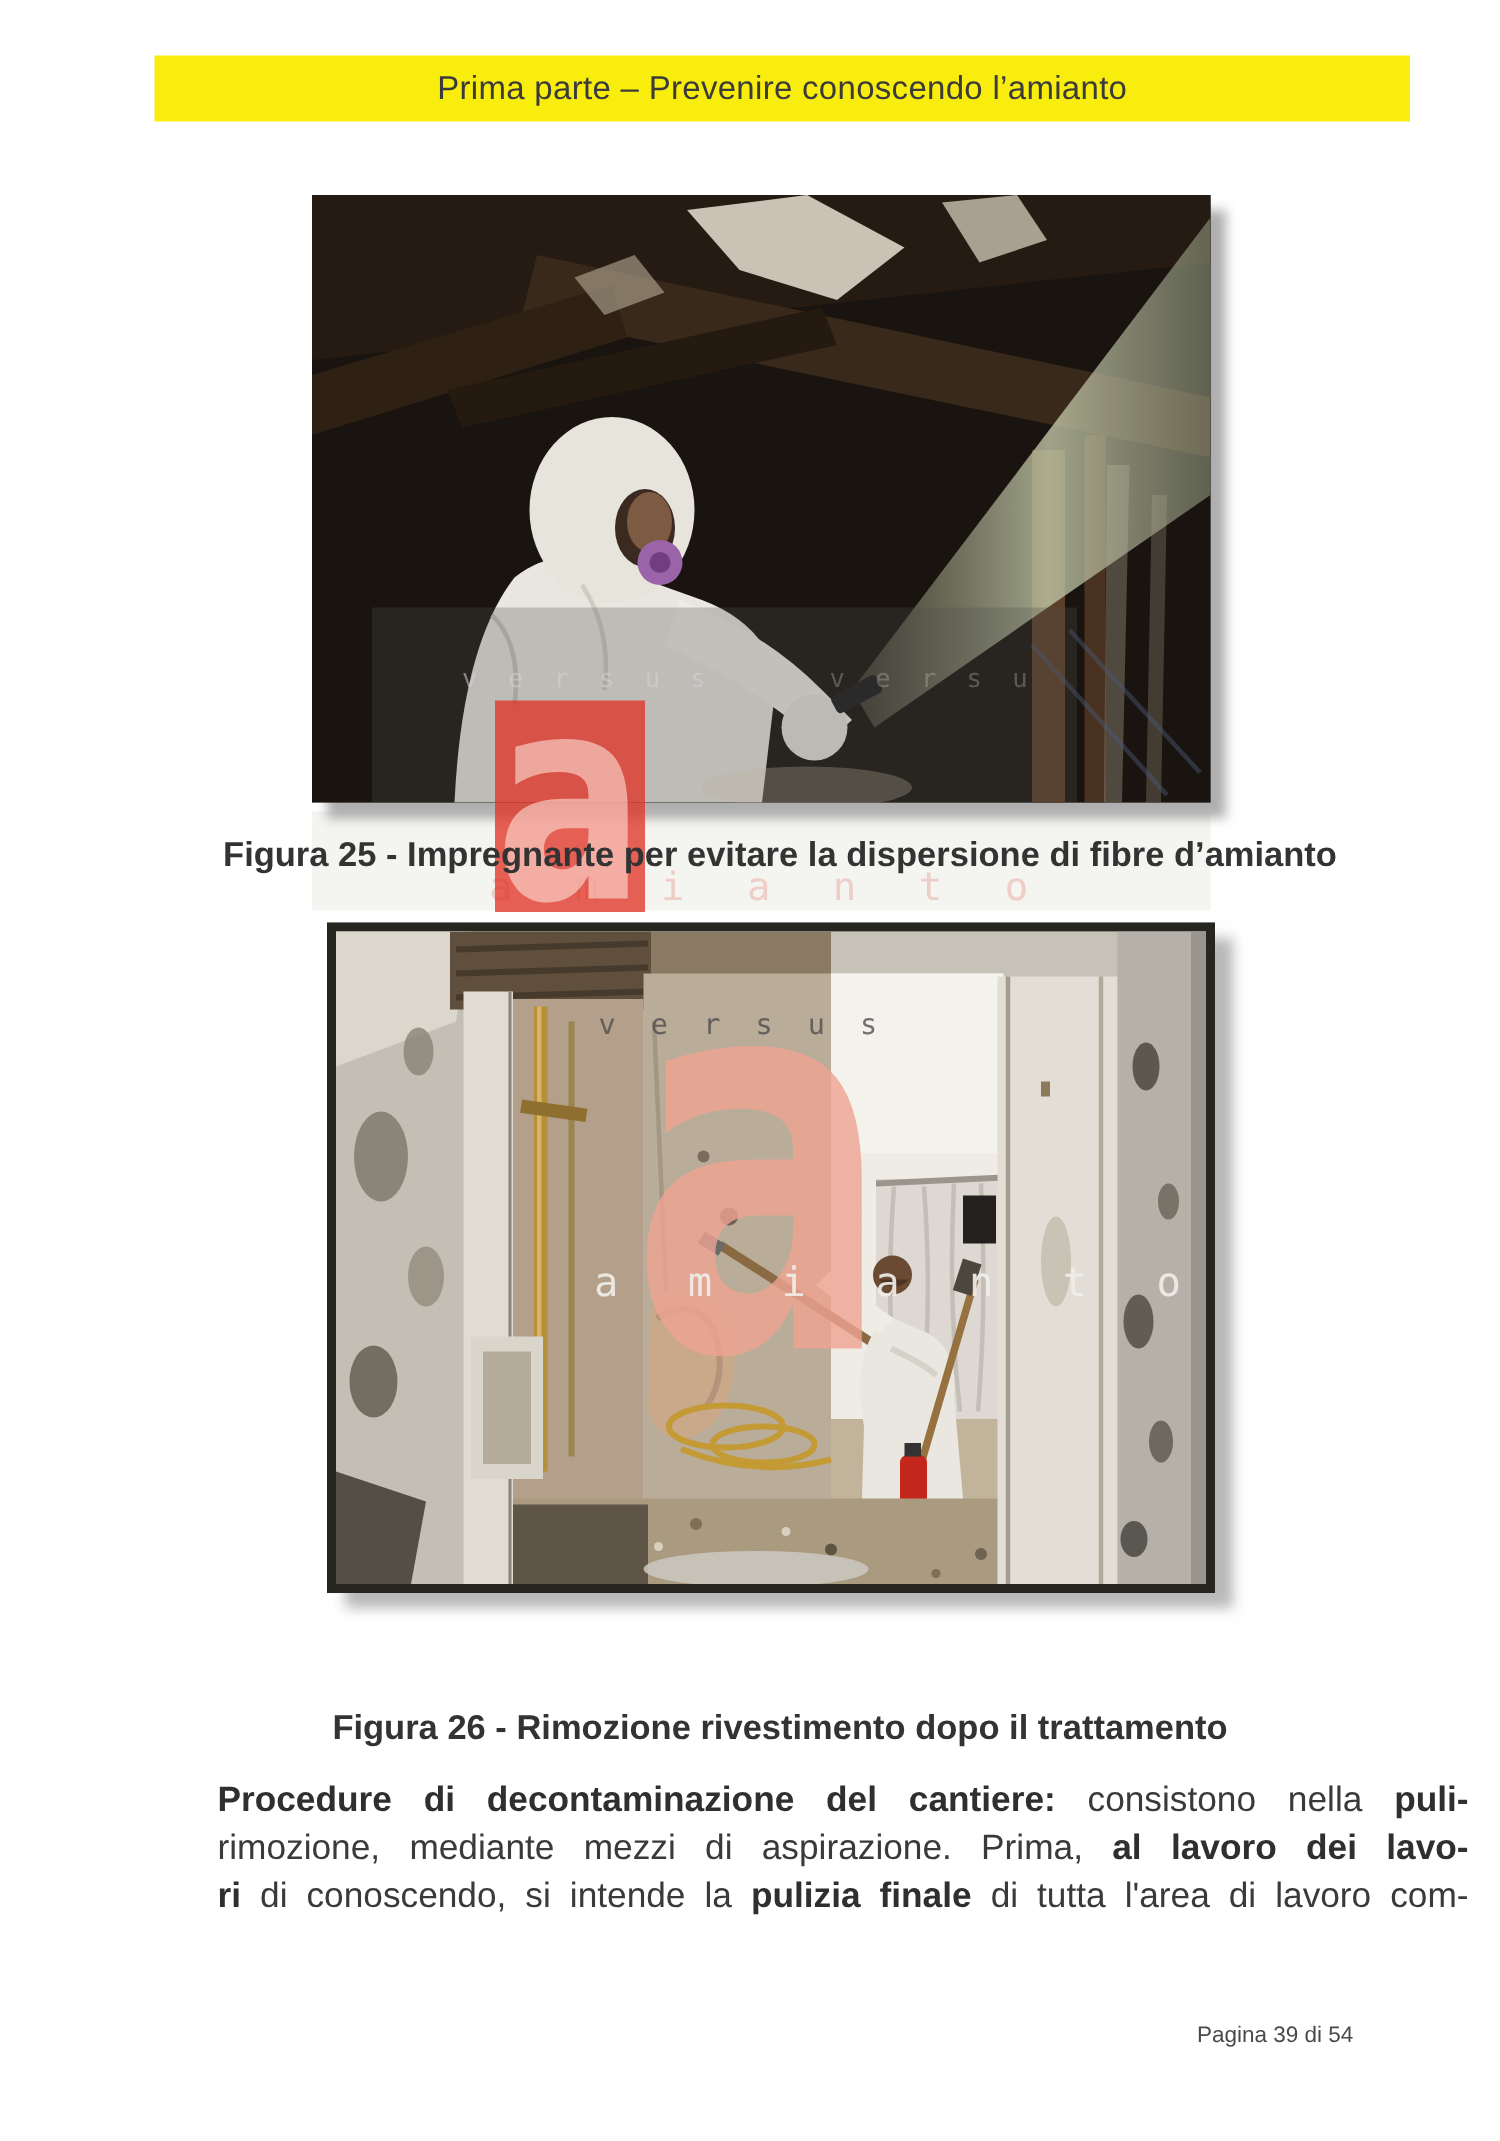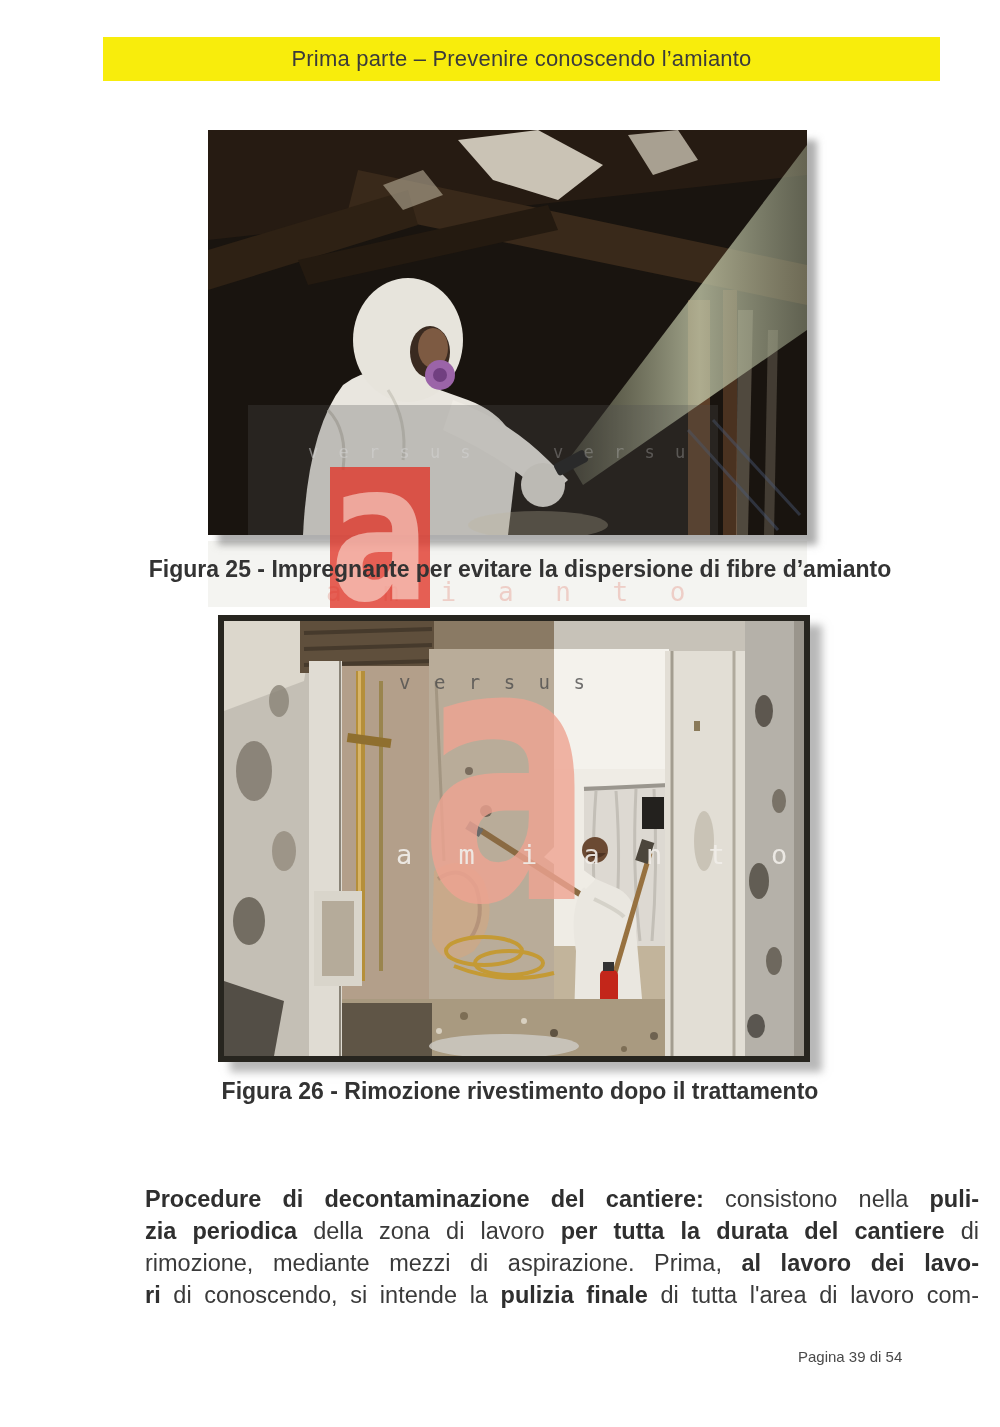--- a/index.html
+++ b/index.html
@@ -24,21 +24,21 @@
   
   .red-a{position:absolute;left:330px;top:467px;width:100px;height:141px;
          background:rgba(224,52,40,.78);overflow:hidden;display:flex;
          align-items:center;justify-content:center;}
   .red-a span{font-family:"DejaVu Sans", sans-serif;font-weight:bold;font-size:190px;
               line-height:1;color:rgba(255,236,226,.55);transform:scaleX(.78);margin-top:-8px;}
 
   .caption{position:absolute;left:103px;width:834px;text-align:center;
            font-weight:bold;font-size:23px;color:#333333;}
   .caption25{top:556px;}
-  .caption26{top:1078px;}
+  .caption26{top:1138px;}
 
   
   .fig26{position:absolute;left:218px;top:615px;width:580px;height:435px;
          border:6px solid #27251f;box-shadow:12px 10px 8px rgba(125,125,125,.55);
          background:#c7c2b8;}
   .fig26 svg{display:block;width:100%;height:100%;}
 
   
   .para{position:absolute;left:103px;top:1183px;width:834px;font-size:23.5px;
         line-height:32px;color:#3a3a3a;margin-left:42px;}
@@ -244,20 +244,19 @@
         <text x="175" y="68" font-size="19" letter-spacing="6" fill="rgba(75,75,75,0.78)">v e r s u s</text>
         <text x="172" y="243" font-size="27" letter-spacing="15" fill="rgba(240,237,232,0.92)">a m i a n t o</text>
       </g>
     </svg>
   </div>
 
   <div class="caption caption26">Figura 26 - Rimozione rivestimento dopo il trattamento</div>
 
   <div class="para">
     <div class="pline"><span class="bld">Procedure di decontaminazione del cantiere:</span><span> consistono nella </span><span class="bld">puli-</span></div>
-    <div class="pline"><span class="bld">zia periodica</span><span> della zona di lavoro </span><span class="bld">per tutta la durata del cantiere</span><span> di</span></div>
     <div class="pline"><span>rimozione, mediante mezzi di aspirazione. Prima, </span><span class="bld">al lavoro dei lavo-</span></div>
     <div class="pline"><span class="bld">ri</span><span> di conoscendo, si intende la </span><span class="bld">pulizia finale</span><span> di tutta l'area di lavoro com-</span></div>
   </div>
 
   <div class="footer">Pagina 39 di 54</div>
 
 </div>
 
 </body></html>

